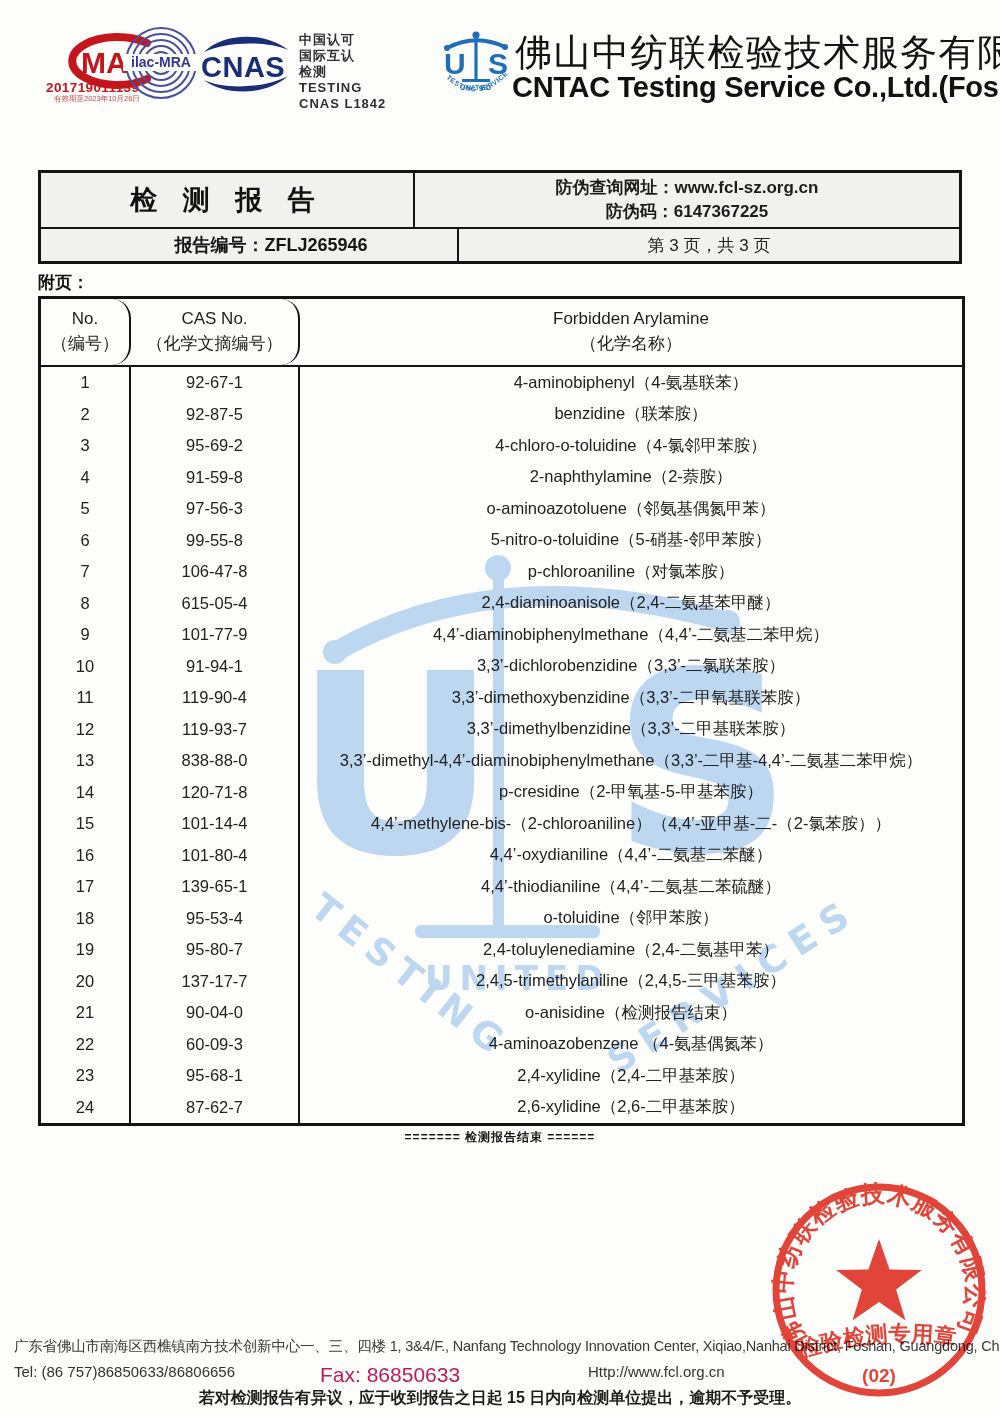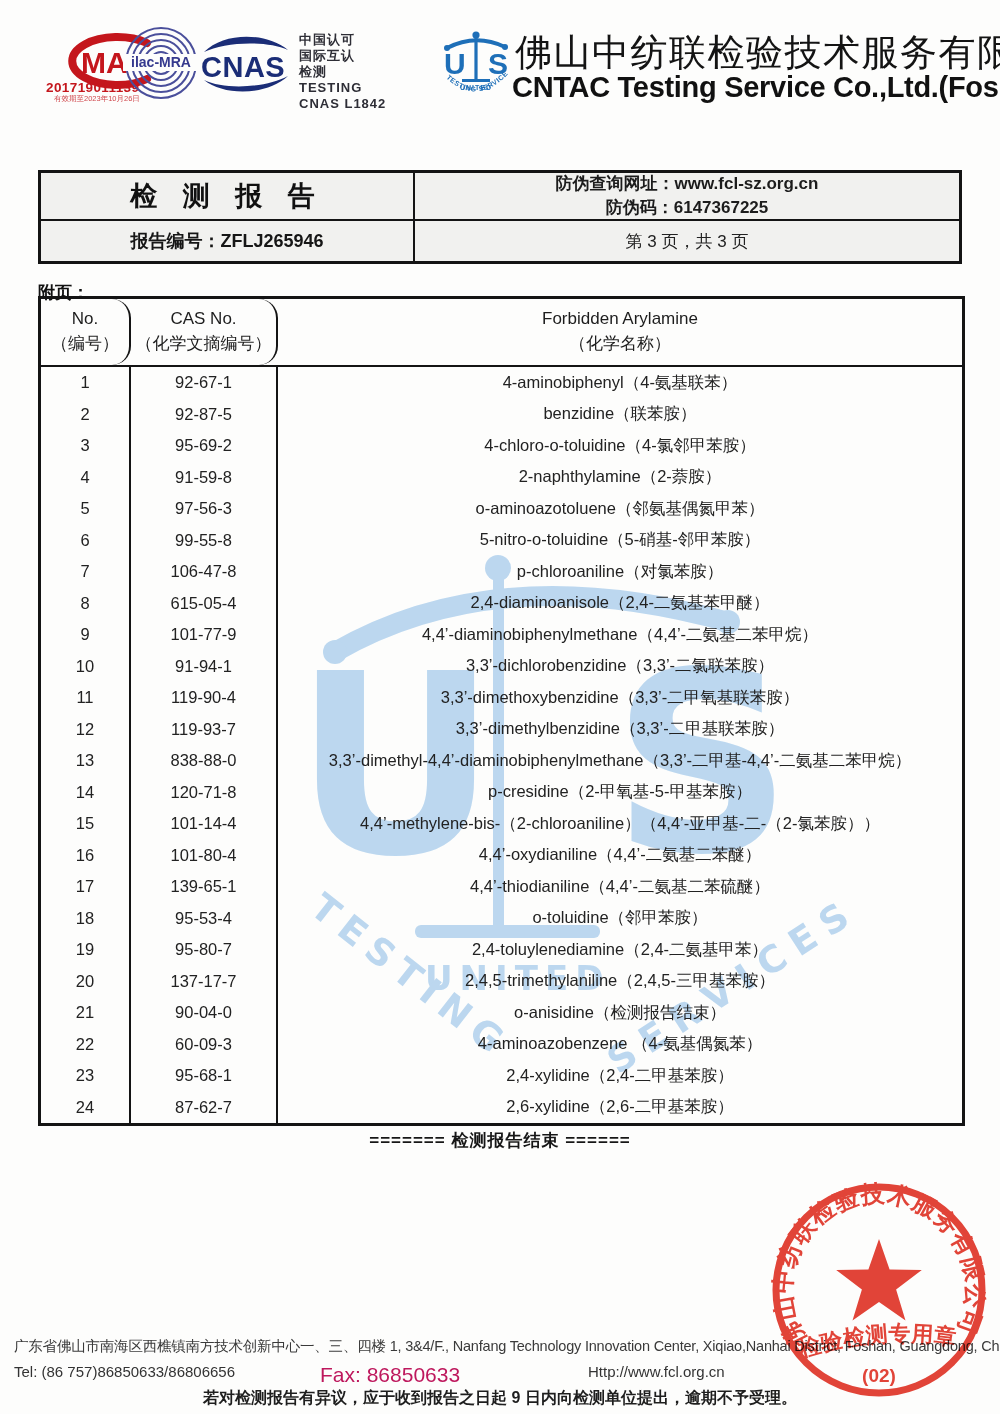--- a/index.html
+++ b/index.html
@@ -11,50 +11,50 @@
   }
   .abs { position:absolute; }
 
   
   .accr-text { left:299px; top:32px; font-size:13px; line-height:16px; font-weight:600; color:#2e2e36; letter-spacing:1px;}
   .company-cn { left:515px; top:28px; font-size:37px; color:#141414; letter-spacing:1.5px; white-space:nowrap;}
   .company-en { left:512px; top:71px; font-size:29px; font-weight:bold; color:#111; letter-spacing:-0.3px; white-space:nowrap;}
 
   
   .title-table { left:38px; top:170px; width:924px; height:94px; border:3px solid #141414; background:#f1f1ef; display:flex; flex-direction:column; }
-  .tt-row1 { display:flex; height:48px; border-bottom:2px solid #141414; }
-  .tt-row2 { display:flex; flex:1; }
+  .tt-row1 { display:flex; height:56px; border-bottom:2px solid #141414; }
+  .tt-row2 { display:flex; flex:1;margin-left:44px; }
   .tt-left { width:374px; border-right:2px solid #141414; display:flex; align-items:center; justify-content:center; flex-direction:column;}
   .tt-right { flex:1; display:flex; align-items:center; justify-content:center; flex-direction:column;}
   .report-title { font-size:27px; font-weight:bold; letter-spacing:9px; color:#111;}
   .antifake { font-size:17px; font-weight:bold; line-height:24px; color:#1c1c1c; text-align:center;}
   .report-no { font-size:18px; font-weight:bold; color:#161616;}
   .page-no { font-size:17px; color:#222; }
-  .fuye { left:38px; top:281px; font-size:17px; font-weight:bold; color:#111;}
+  .fuye { left:38px; top:271px; font-size:17px; font-weight:bold; color:#111;}
 
   
   .main-table { left:38px; top:296px; width:927px; height:830px; border:3px solid #141414; display:flex; flex-direction:column; z-index:2; background:transparent;}
   .mt-head { display:flex; height:68px; border-bottom:2.5px solid #141414; }
   .mt-body { flex:1; display:flex; flex-direction:column; }
   .mt-row { flex:1; display:flex; }
   .c-no { width:90px; border-right:2px solid #141414; }
-  .c-cas { width:147px; border-right:2px solid #141414; }
+  .c-cas { width:169px; border-right:2px solid #141414; }
   .c-name { flex:1; }
   .cell { display:flex; align-items:center; justify-content:center; text-align:center; }
   .head-cell { flex-direction:column; gap:3px; font-size:17px; color:#1d1d1d;border-radius:19px; }
   .data-cell { font-size:16.5px; color:#222; white-space:nowrap; }
 
   
   .watermark { left:250px; top:540px; z-index:1; opacity:.95; pointer-events:none;}
   .wm { fill:#b9d6ef; }
   .wm-stroke { stroke:#b9d6ef; fill:none; }
   .wm-letter { font-family:"DejaVu Sans", sans-serif; font-weight:bold; }
 
   
-  .end-marker { left:0; top:1129px; width:1000px; text-align:center; font-size:17px; font-weight:bold; letter-spacing:1px; color:#161616;}
+  .end-marker { left:0; top:1129px; width:1000px; text-align:center; font-size:12px; font-weight:bold; letter-spacing:1px; color:#161616;}
   .f-address { left:14px; top:1337px; width:975px; font-size:14.5px; color:#3a3a3a; white-space:nowrap; letter-spacing:-0.2px;}
   .f-tel { left:14px; top:1363px; font-size:15px; color:#333;}
   .f-fax { left:320px; top:1363px; font-size:21px; color:#be185d;}
   .f-http { left:560px; top:1363px; font-size:15px; color:#333;margin-left:28px;}
   .f-notice { left:0; top:1388px; width:1000px; text-align:center; font-size:16px; font-weight:bold; color:#1e1e1e;}
 
   
   .stamp { left:763px; top:1170px; z-index:3; opacity:.9; mix-blend-mode:multiply; overflow:visible;}
   .stamp text { font-family:"Liberation Sans", sans-serif; }
 
@@ -315,21 +315,21 @@
     </div>
   </div>
   </div>
 
   <div class="abs end-marker">=======  检测报告结束  ======</div>
 
   <div class="abs f-address">广东省佛山市南海区西樵镇南方技术创新中心一、三、四楼 1, 3&amp;4/F., Nanfang Technology Innovation Center, Xiqiao,Nanhai District, Foshan, Guangdong, China</div>
   <div class="abs f-tel">Tel: (86 757)86850633/86806656</div>
   <div class="abs f-fax">Fax: 86850633</div>
   <div class="abs f-http">Http://www.fcl.org.cn</div>
-  <div class="abs f-notice">若对检测报告有异议，应于收到报告之日起 9 日内向检测单位提出，逾期不予受理。</div>
+  <div class="abs f-notice">若对检测报告有异议，应于收到报告之日起 15 日内向检测单位提出，逾期不予受理。</div>
 
   <svg class="abs stamp" width="234" height="244" viewBox="0 0 234 244">
     <circle cx="116" cy="120" r="103" fill="none" stroke="#e02f22" stroke-width="7"></circle>
     <polygon fill="#e02f22" points="116,69 126.6,99.4 158.8,100.1 133.1,119.6 142.5,150.4 116,132 89.5,150.4 98.9,119.6 73.2,100.1 105.4,99.4"></polygon>
     <path id="sealArc" d="M 43.9 170.5 A 88 88 0 1 1 188.1 170.5" fill="none"></path>
     <text font-size="24" font-weight="bold" fill="#e02f22">
       <textPath href="#sealArc" startOffset="0" textLength="372" lengthAdjust="spacing">佛山中纺联检验技术服务有限公司</textPath>
     </text>
     <path id="sealLine" d="M 36 188 Q 116 162 196 176" fill="none"></path>
     <text font-size="22" font-weight="bold" fill="#e02f22">

